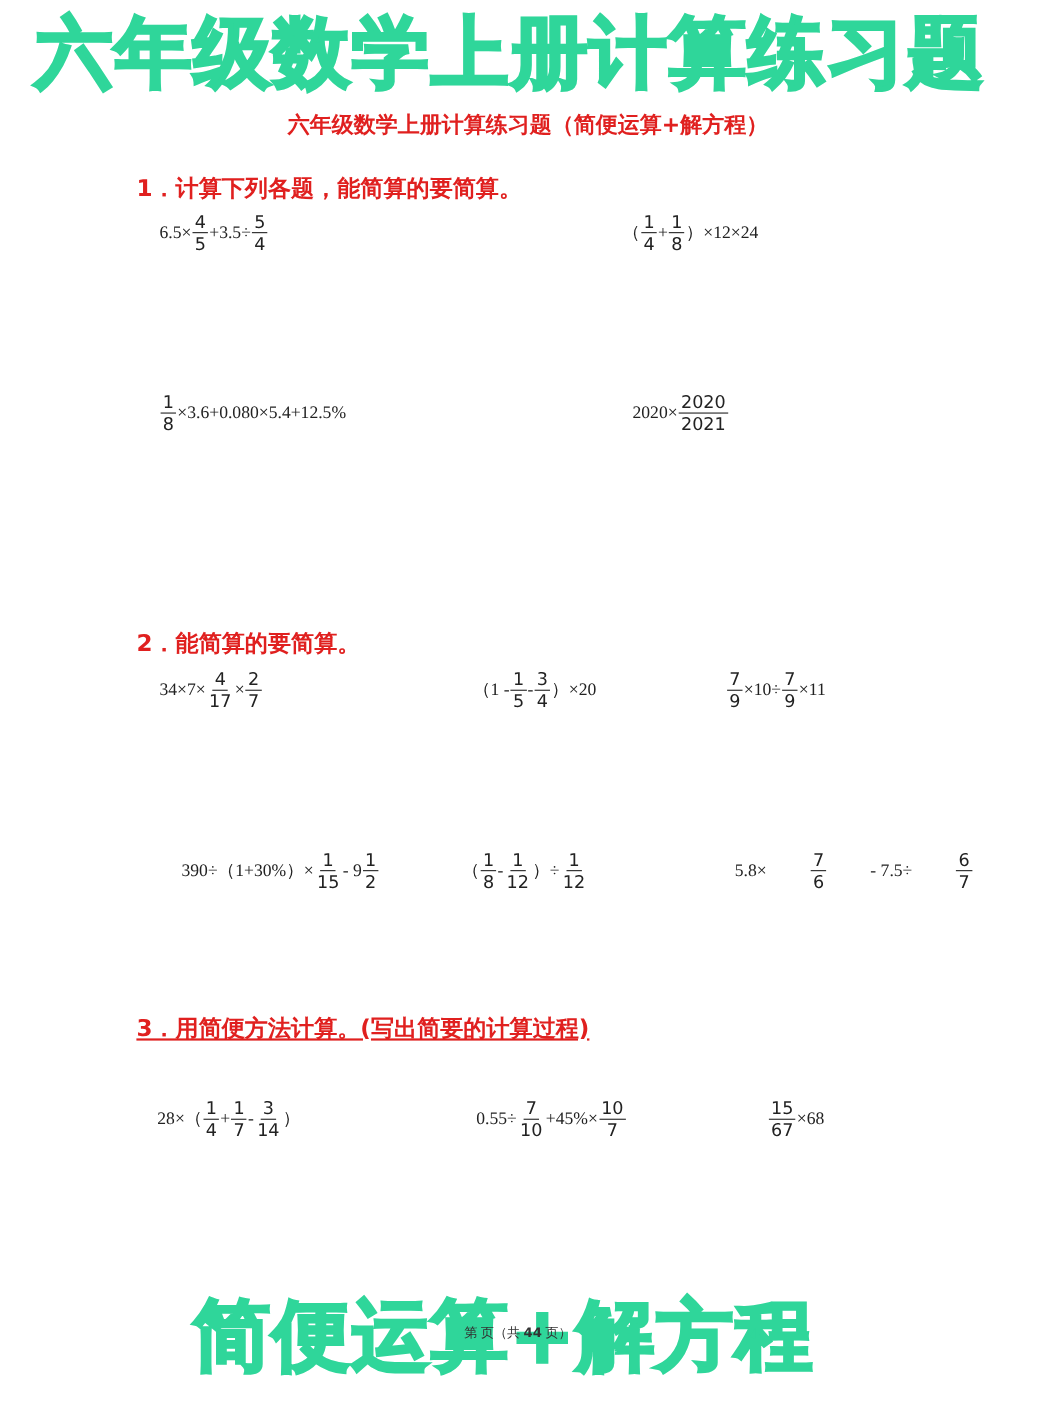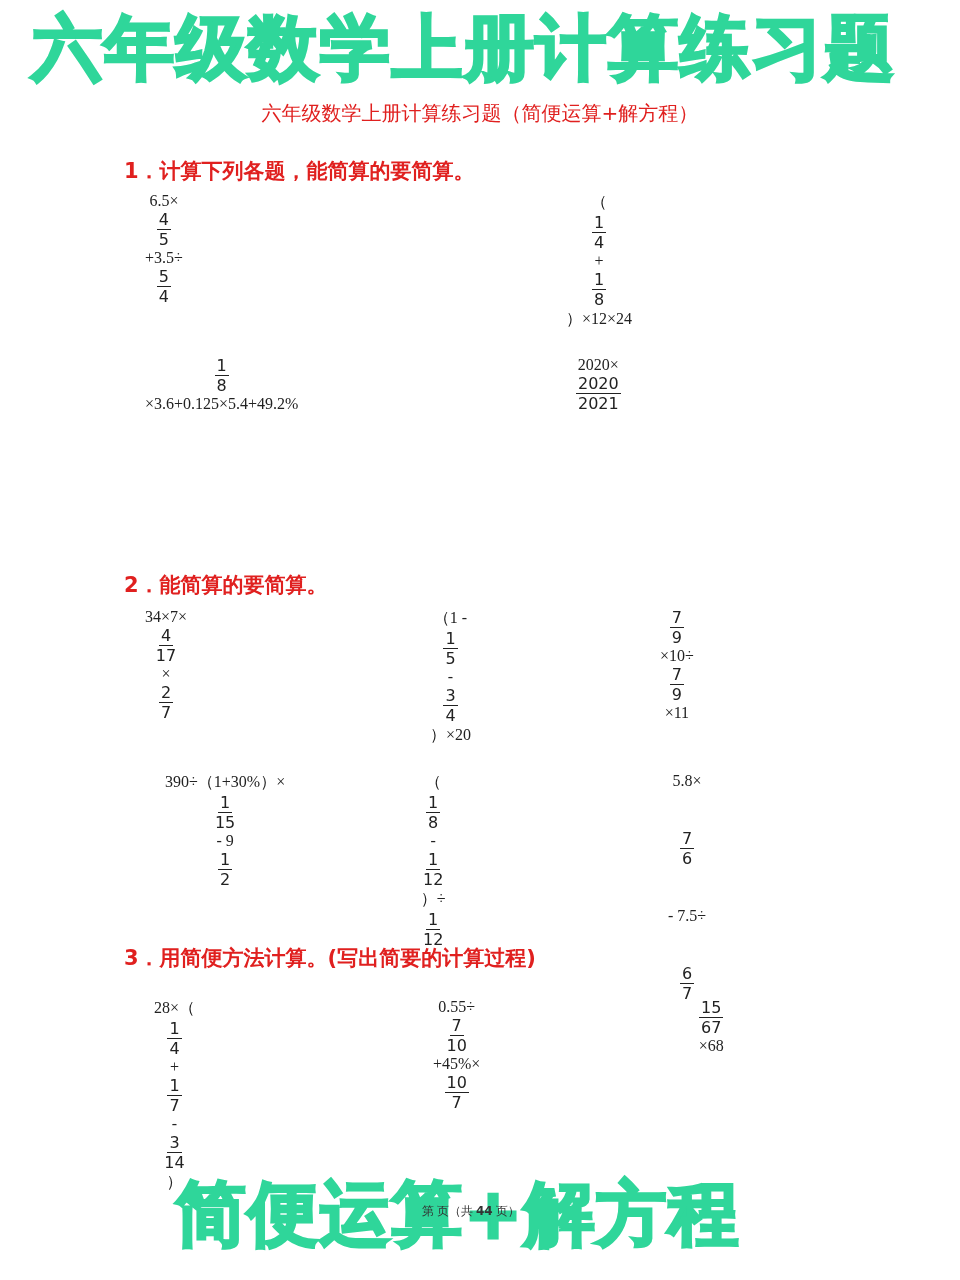--- a/index.html
+++ b/index.html
@@ -10,33 +10,32 @@
   .banner {
     position:absolute; left:0; width:928px; text-align:center;
     font-family:"DejaVu Sans", "Liberation Sans", sans-serif; font-weight:900;
     color:#2fd69a; letter-spacing:2px;
     -webkit-text-stroke: 3px #2fd69a;
   }
   .banner.top { top:6px; font-size:70px; line-height:84px; }
   .banner.bottom { top:1172px; font-size:70px; line-height:84px; left:-6px; }
   .subtitle {
     position:absolute; top:100px; left:0; width:960px; text-align:center;
-    font-family:"DejaVu Sans", "Liberation Sans", sans-serif; font-weight:normal;
+    font-family:"DejaVu Sans", "Liberation Sans", sans-serif; font-weight:bold;
     font-size:20px; color:#e0201f;
   }
   .section-title {
     position:absolute; left:124px;
     font-family:"DejaVu Sans", "Liberation Sans", sans-serif; font-weight:bold;
     font-size:21px; color:#e0201f;
   }
   .expr {
     position:absolute; display:flex; align-items:center;
     font-family:"Liberation Serif", "DejaVu Serif", serif; font-size:16px; color:#222;
     white-space:nowrap;
-    flex-direction:column;
   }
   .frac {
     display:inline-flex; flex-direction:column; align-items:center; vertical-align:middle;
     margin:0 1px; font-family:"DejaVu Sans", "Liberation Sans", sans-serif; font-size:16px;
     line-height:19px;
   }
   .frac .num { padding:0 2px; border-bottom:1px solid #222; }
   .frac .den { padding:0 2px; }
   .footer-page {
     position:absolute; top:1203px; left:422px; font-size:12px; color:#333;
@@ -74,21 +73,21 @@
       <span class="num">1</span>
       <span class="den">8</span>
     </span>
     <span>）×12×24</span>
   </div>
 <div class="expr" style="left:145px; top:356px;">
     <span class="frac">
       <span class="num">1</span>
       <span class="den">8</span>
     </span>
-    <span>×3.6+0.125×5.4+49.2%</span>
+    <span>×3.6+0.080×5.4+12.5%</span>
   </div>
 <div class="expr" style="left:575px; top:356px;">
     <span>2020×</span>
     <span class="frac">
       <span class="num">2020</span>
       <span class="den">2021</span>
     </span>
   </div>
 
 <div class="section-title" style="top:571px;">2．能简算的要简算。</div>
@@ -164,22 +163,22 @@
       <span class="num">7</span>
       <span class="den">6</span>
     </span>
     <span> - 7.5÷</span>
     <span class="frac">
       <span class="num">6</span>
       <span class="den">7</span>
     </span>
   </div>
 
-<div class="section-title" style="top:944px;">3．用简便方法计算。(写出简要的计算过程)</div>
-<div class="expr" style="left:154px; top:998px;justify-content:flex-end;">
+<div class="section-title" style="top:921px;text-decoration:underline;">3．用简便方法计算。(写出简要的计算过程)</div>
+<div class="expr" style="left:143px; top:998px;justify-content:flex-end;">
     <span>28×（</span>
     <span class="frac">
       <span class="num">1</span>
       <span class="den">4</span>
     </span>
     <span>+</span>
     <span class="frac">
       <span class="num">1</span>
       <span class="den">7</span>
     </span>

